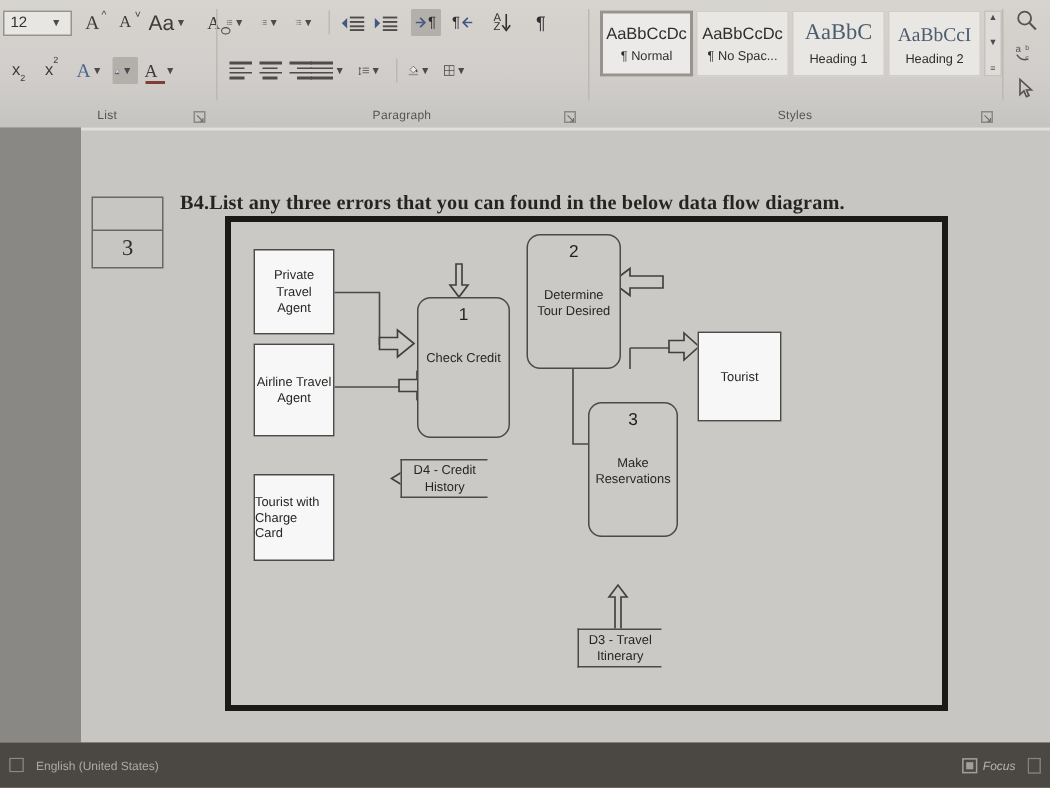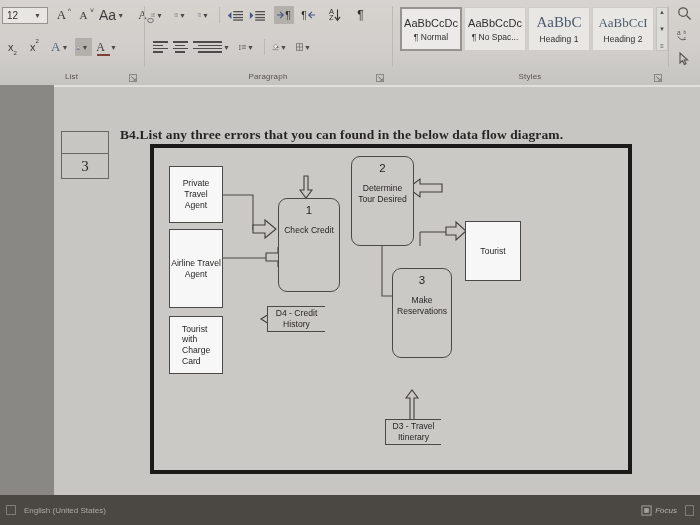--- a/index.html
+++ b/index.html
@@ -101,28 +101,28 @@
   }
   #dcanvas { position: absolute; inset: 0; }
   .node {
     position: absolute; color: #23201d; font-size: 8.6px; line-height: 1.25;
     display: flex; flex-direction: column; justify-content: center;
   }
   .ext {
     border: 1px solid #4a4641; background: #ffffff;
     align-items: center; text-align: center;
   }
-  .ext.leftal { align-items: flex-start; text-align: left; padding-left: 12px; }
+  .ext.leftal { align-items: flex-start; text-align: left; padding-left: 0; }
   .proc {
     border: 1px solid #4a4641; border-radius: 9px; background: #d2cdc6;
     align-items: center; text-align: center; justify-content: flex-start;
     padding-top: 4px;
   }
   .proc .num { font-size: 11.5px; color: #1d1a18; }
-  .proc .lbl { margin-top: 8px; }
+  .proc .lbl { margin-top: 16px; }
   .store {
     background: #d2cdc6; align-items: center; text-align: center;
     border-top: 1px solid #4a4641; border-bottom: 1px solid #4a4641;
   }
   .store.lcap { border-left: 1px solid #4a4641; }
 </style>
 </head>
 <body>
 
 <div id="screen">
@@ -444,21 +444,21 @@
 
           <path d="M142 168 h-22 v-5 l-13 8 l13 8 v-5 h22 z"></path>
         </g>
       </svg>
 
       <div class="node ext" style="left:15px;top:18px;width:54px;height:57px;">
         <span style="white-space:pre-line;">Private Travel
 Agent</span>
       </div>
 
-      <div class="node ext" style="left:15px;top:81px;width:54px;height:79px;">
+      <div class="node ext" style="left:15px;top:81px;width:54px;height:62px;">
         <span style="white-space:pre-line;">Airline Travel
 Agent</span>
       </div>
 
       <div class="node ext leftal" style="left:15px;top:168px;width:54px;height:58px;">
         <span style="white-space:pre-line;">Tourist with
 Charge
 Card</span>
       </div>
 

